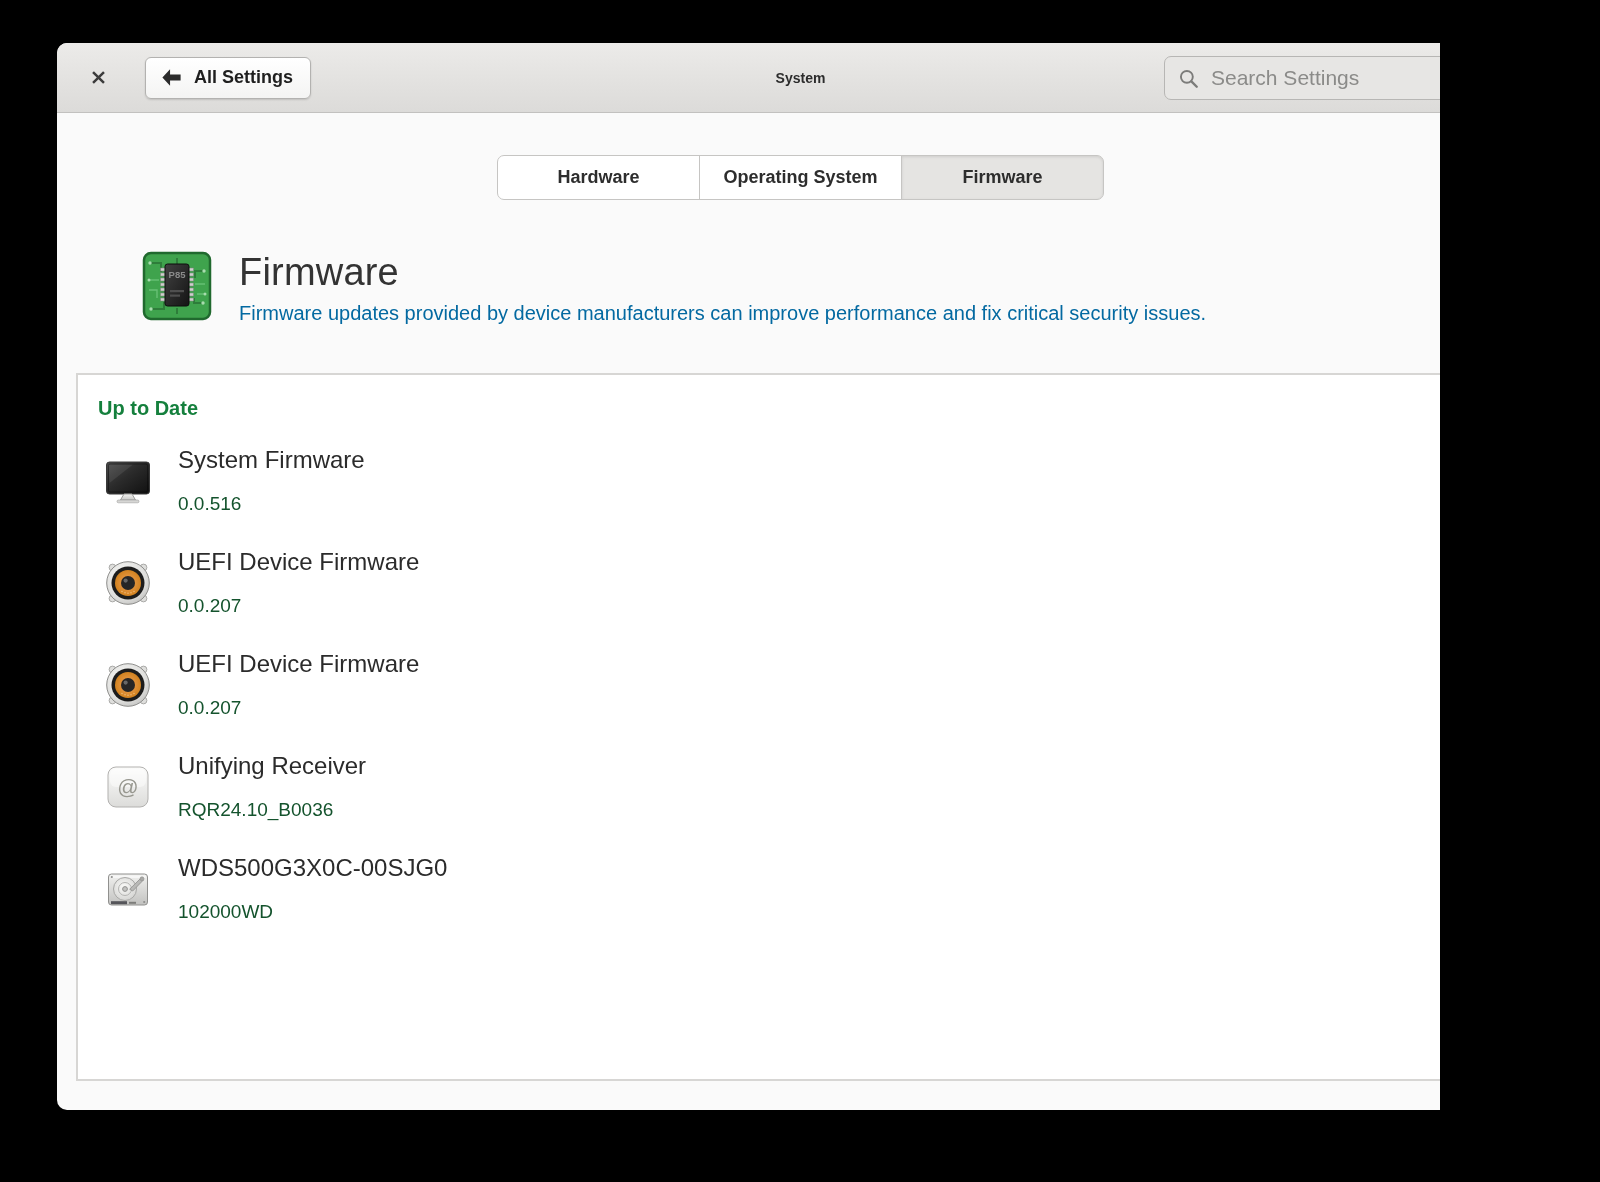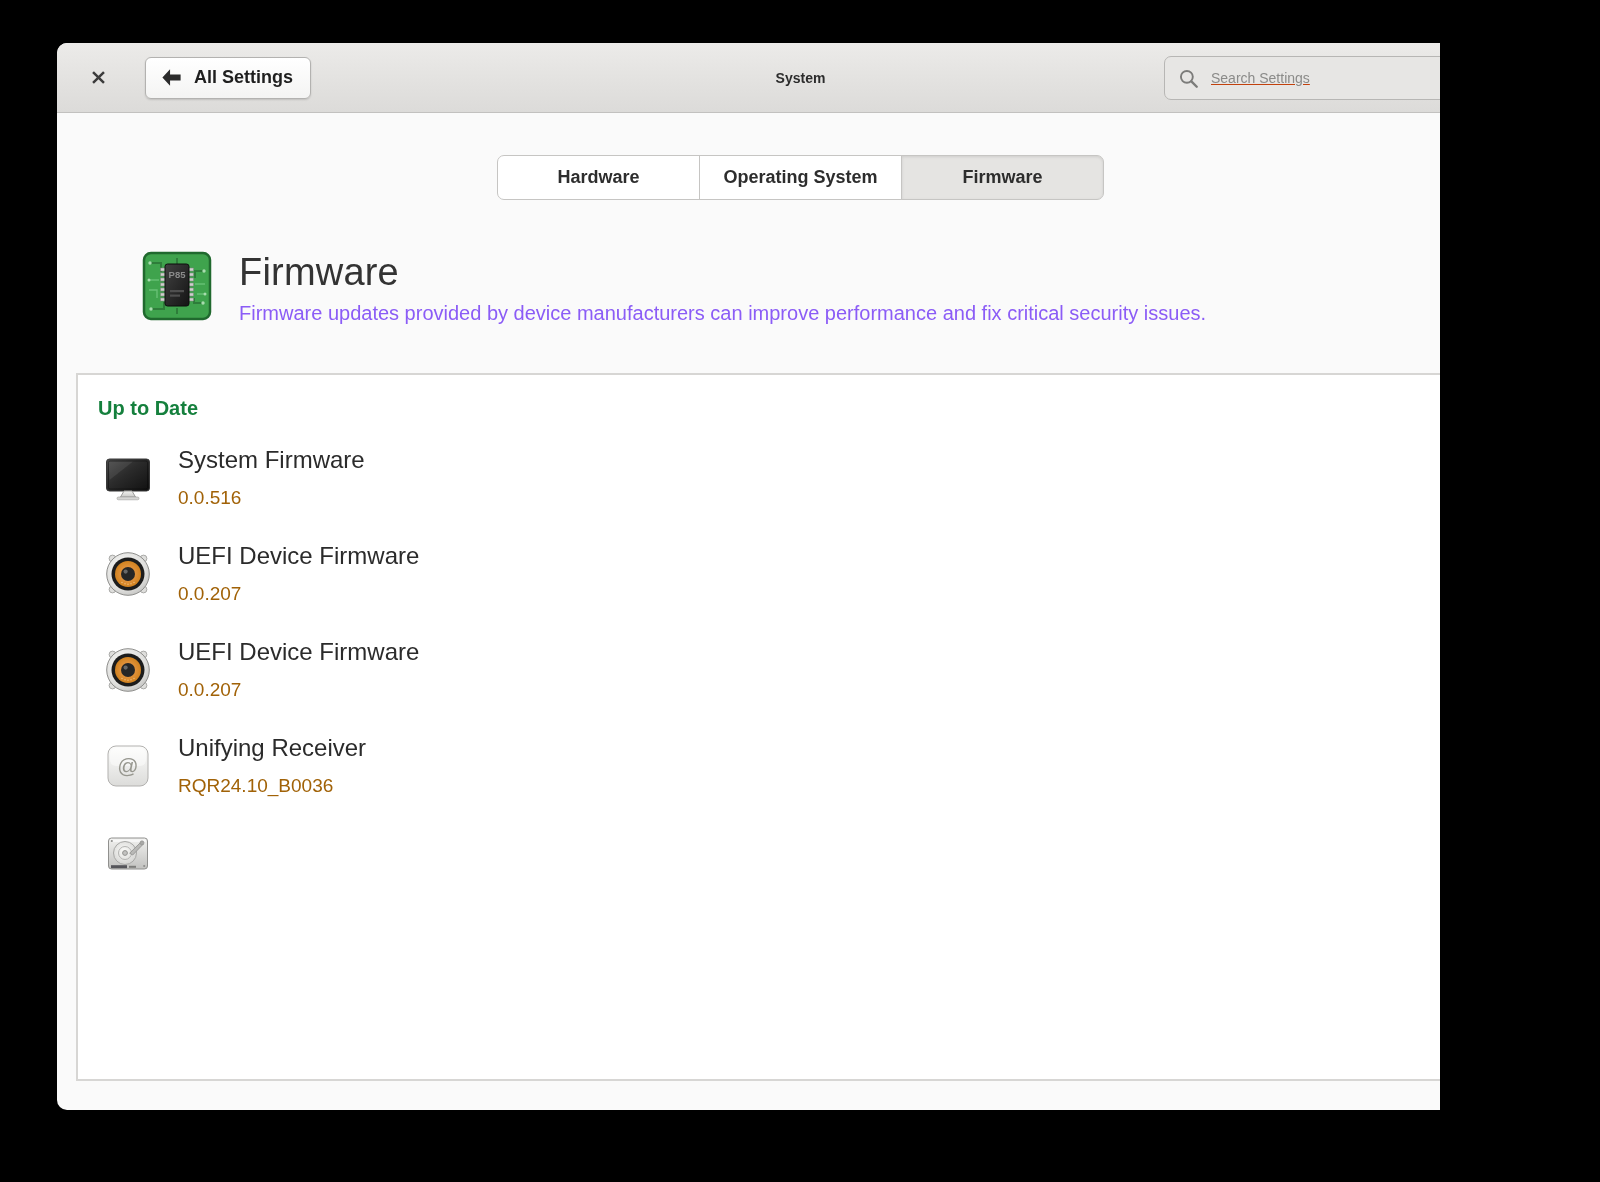--- a/index.html
+++ b/index.html
@@ -35,53 +35,53 @@
     position:absolute; left:50%; top:50%; transform:translate(-50%,-50%);
     font-size:14px; font-weight:700; color:#2c2c2c;
   }
   .search-entry {
     position:absolute; right:94px; top:13px; width:286px; height:44px;
     background:#e7e6e4; border:1px solid #b7b6b4; border-radius:7px;
     display:flex; align-items:center; padding:0 12px; gap:9px;
   }
   .search-entry input {
     flex:1; min-width:0; background:transparent; border:none; outline:none;
-    font-size:14px; color:#c2410c;text-decoration:underline;
+    font-size:21px; color:#c2410c;
   }
   .search-entry input::placeholder { color:#8b8b89; }
   .maximize-btn { position:absolute; right:20px; top:17px; width:38px; height:36px; }
 
   
   .tabbar { margin-top:42px; display:flex; justify-content:center; }
   .tab {
     width:203px; height:45px; background:#fff; border:1px solid #c6c5c3;
     font-size:18px; font-weight:600; color:#2d2d2d; cursor:pointer;
   }
   .tab + .tab { margin-left:-1px; }
   .tab:first-child { border-radius:7px 0 0 7px; }
   .tab:last-child { border-radius:0 7px 7px 0; }
   .tab.selected { background:#e5e4e2; box-shadow:inset 0 1px 3px rgba(0,0,0,0.10); }
 
   
   .page-header { margin:50px 24px 0 84px; display:flex; gap:26px; align-items:flex-start; }
   .page-header .hero-icon { flex:none; width:72px; height:72px; }
   .page-title { margin:0; font-size:38px; font-weight:300; color:#333; line-height:44px; letter-spacing:0.2px; }
-  .page-desc { margin:8px 0 0 0; font-size:20px; color:#8b5cf6; }
+  .page-desc { margin:8px 0 0 0; font-size:20px; color:#0369a1; }
 
   
   .panel {
     margin:48px 24px 0 19px; height:708px; background:#fff;
     border:2px solid #d7d6d4; padding:18px 20px; overflow:hidden;
   }
   .section-header { font-size:20px; font-weight:700; color:#15803d; margin:4px 0 14px 0; }
   .fw-list { display:flex; flex-direction:column; gap:9px;justify-content:flex-end; }
   .row { display:flex; align-items:center; gap:26px; padding:11px 6px; border-radius:6px; }
   .row-icon { flex:none; width:48px; height:48px; }
   .row-title { font-size:24px; color:#2b2b2b; line-height:30px; }
-  .row-version { font-size:19px; color:#a16207; line-height:25px; margin-top:10px; }
+  .row-version { font-size:19px; color:#14532d; line-height:25px; margin-top:16px; }
 
   .svg-defs { position:absolute; width:0; height:0; overflow:hidden; }
 </style>
 </head>
 <body>
 
 <svg class="svg-defs" xmlns="http://www.w3.org/2000/svg" xmlns:xlink="http://www.w3.org/1999/xlink" aria-hidden="true">
   <defs>
     <linearGradient id="gScr" x1="0" y1="0" x2="1" y2="1">
       <stop offset="0" stop-color="#4a4a4a"></stop>
@@ -307,19 +307,23 @@
       <div class="row-title">Unifying Receiver</div>
       <div class="row-version">RQR24.10_B0036</div>
     </div>
   </div>
 
 
   <div class="row">
     <svg class="row-icon" viewBox="0 0 48 48">
       <use href="#drive-icon" xlink:href="#drive-icon"></use>
     </svg>
+    <div class="row-text">
+      <div class="row-title">WDS500G3X0C-00SJG0</div>
+      <div class="row-version">102000WD</div>
+    </div>
   </div>
 </div>
       </div>
     </div>
 
   </div>
 </div>
 
 </body></html>

